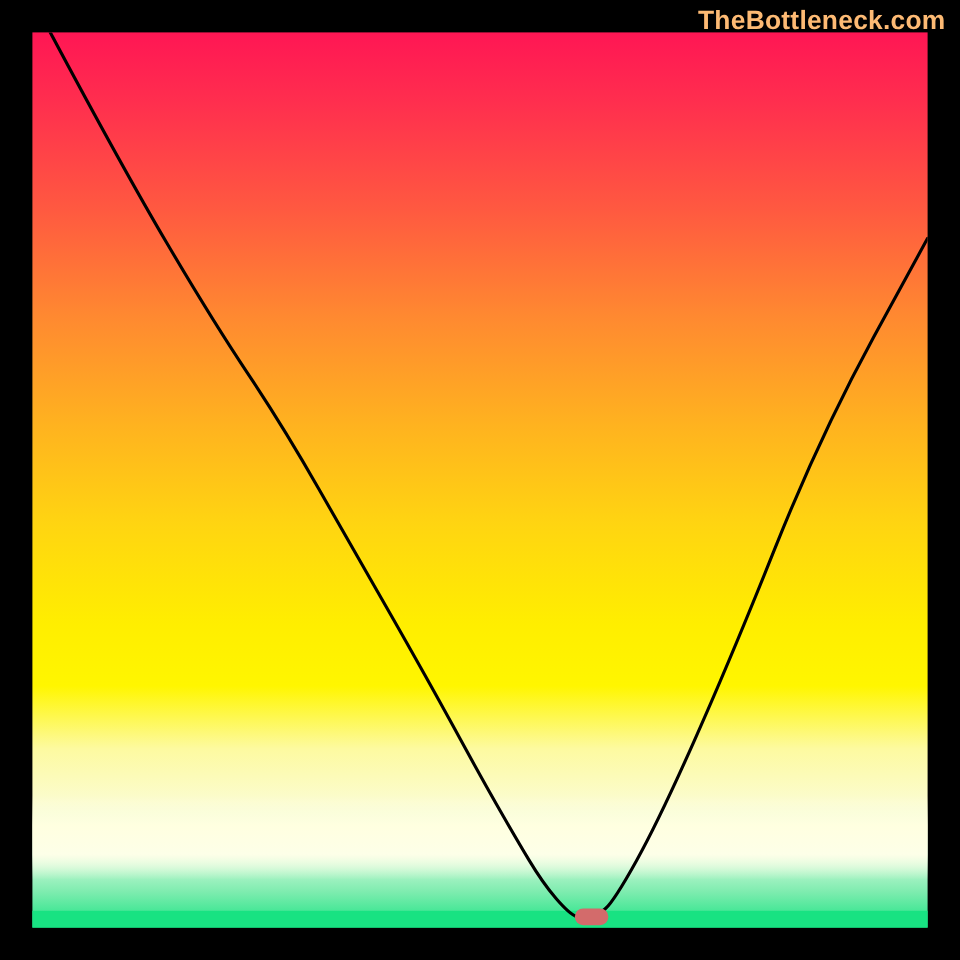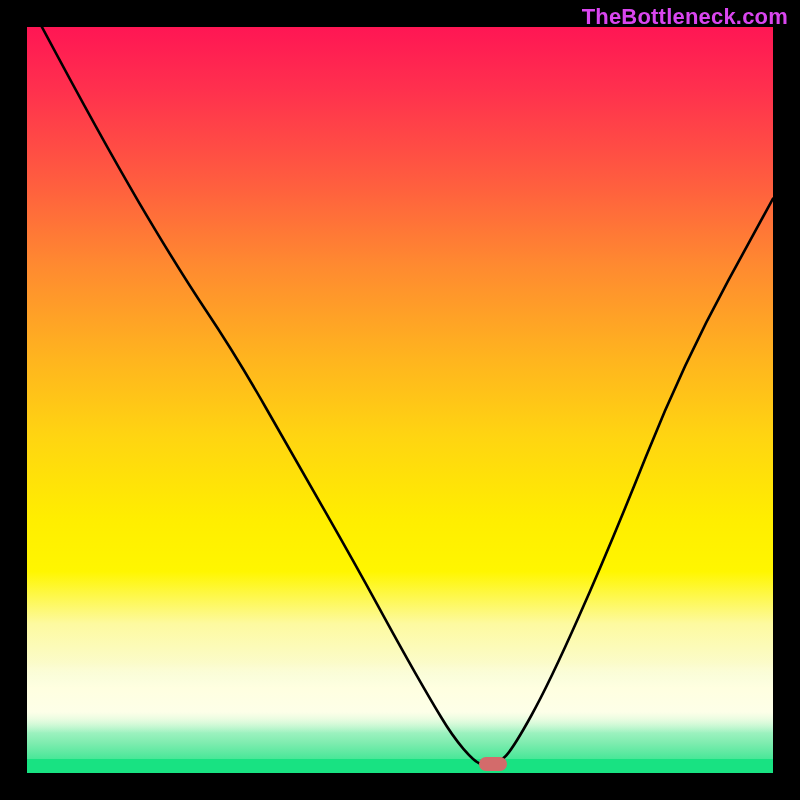--- a/index.html
+++ b/index.html
@@ -14,21 +14,21 @@
   .frame {
     position: relative;
     width: 800px;
     height: 800px;
     background: #000;
   }
   .watermark {
     position: absolute;
     top: 4px;
     right: 12px;
-    color: #d946ef;
+    color: #fdba74;
     font-size: 22px;
     font-weight: 600;
     letter-spacing: 0.2px;
     z-index: 10;
   }
   .plot-area {
     position: absolute;
     left: 27px;
     top: 27px;
     width: 746px;

